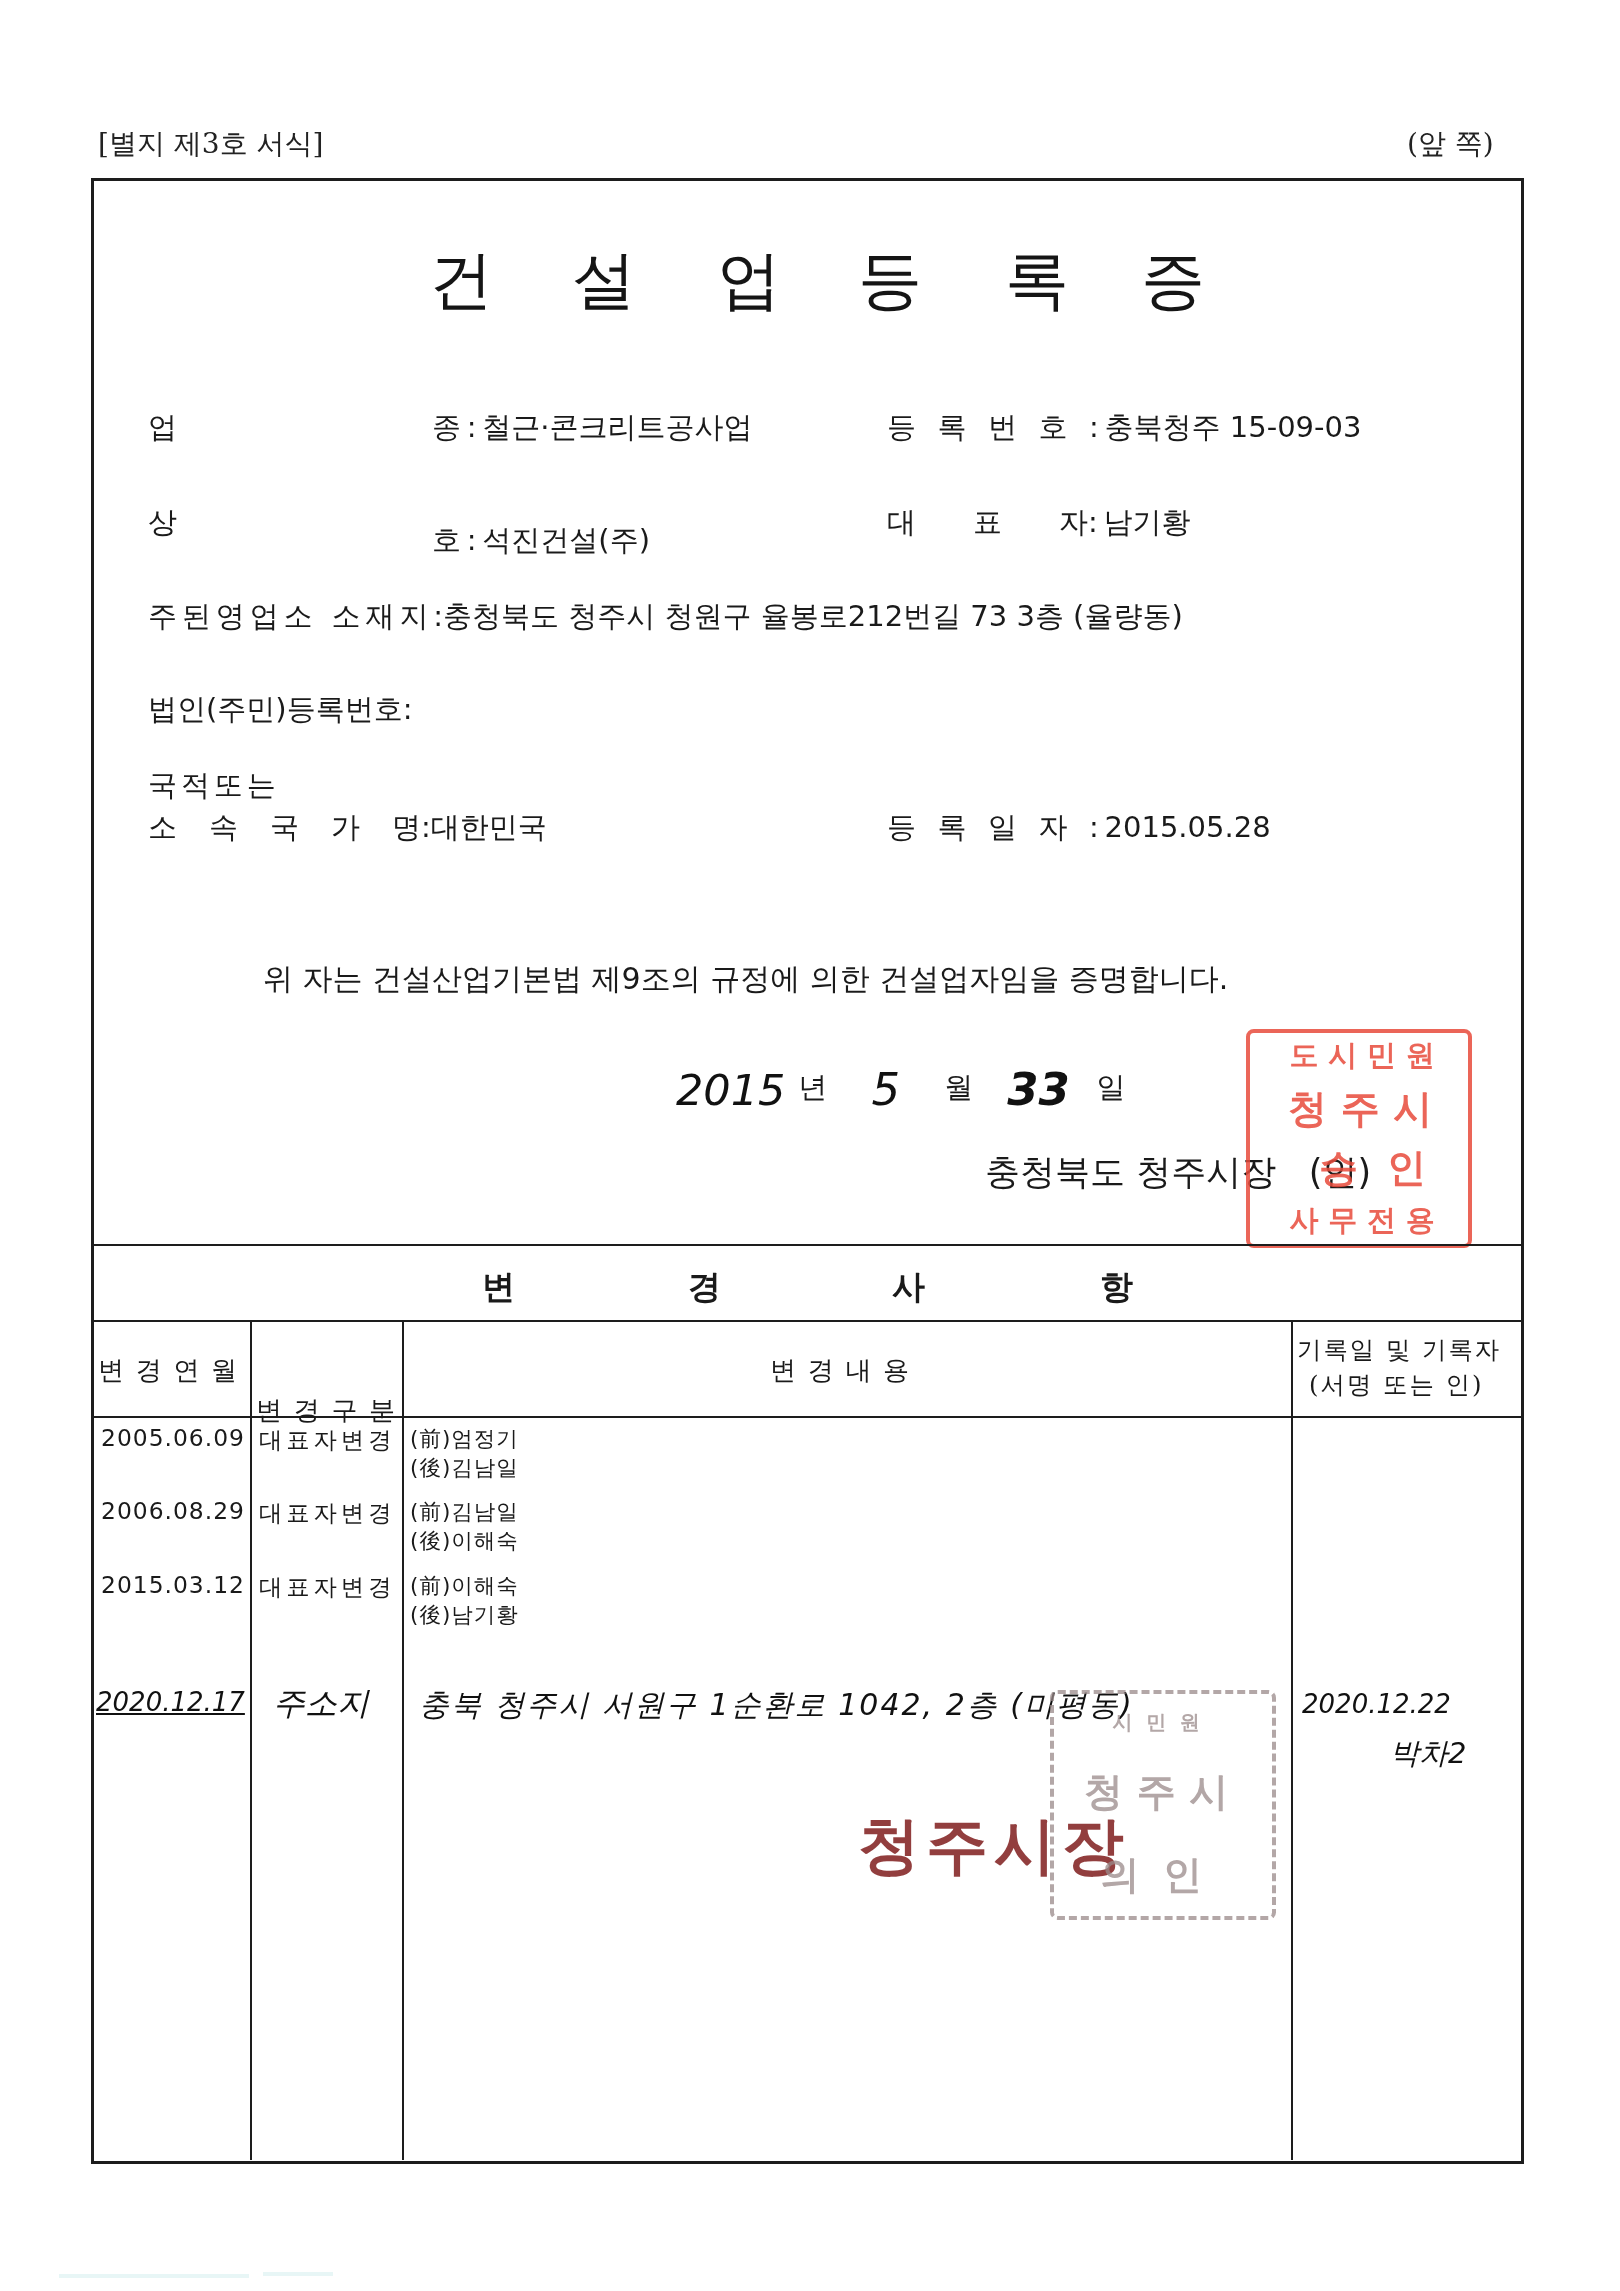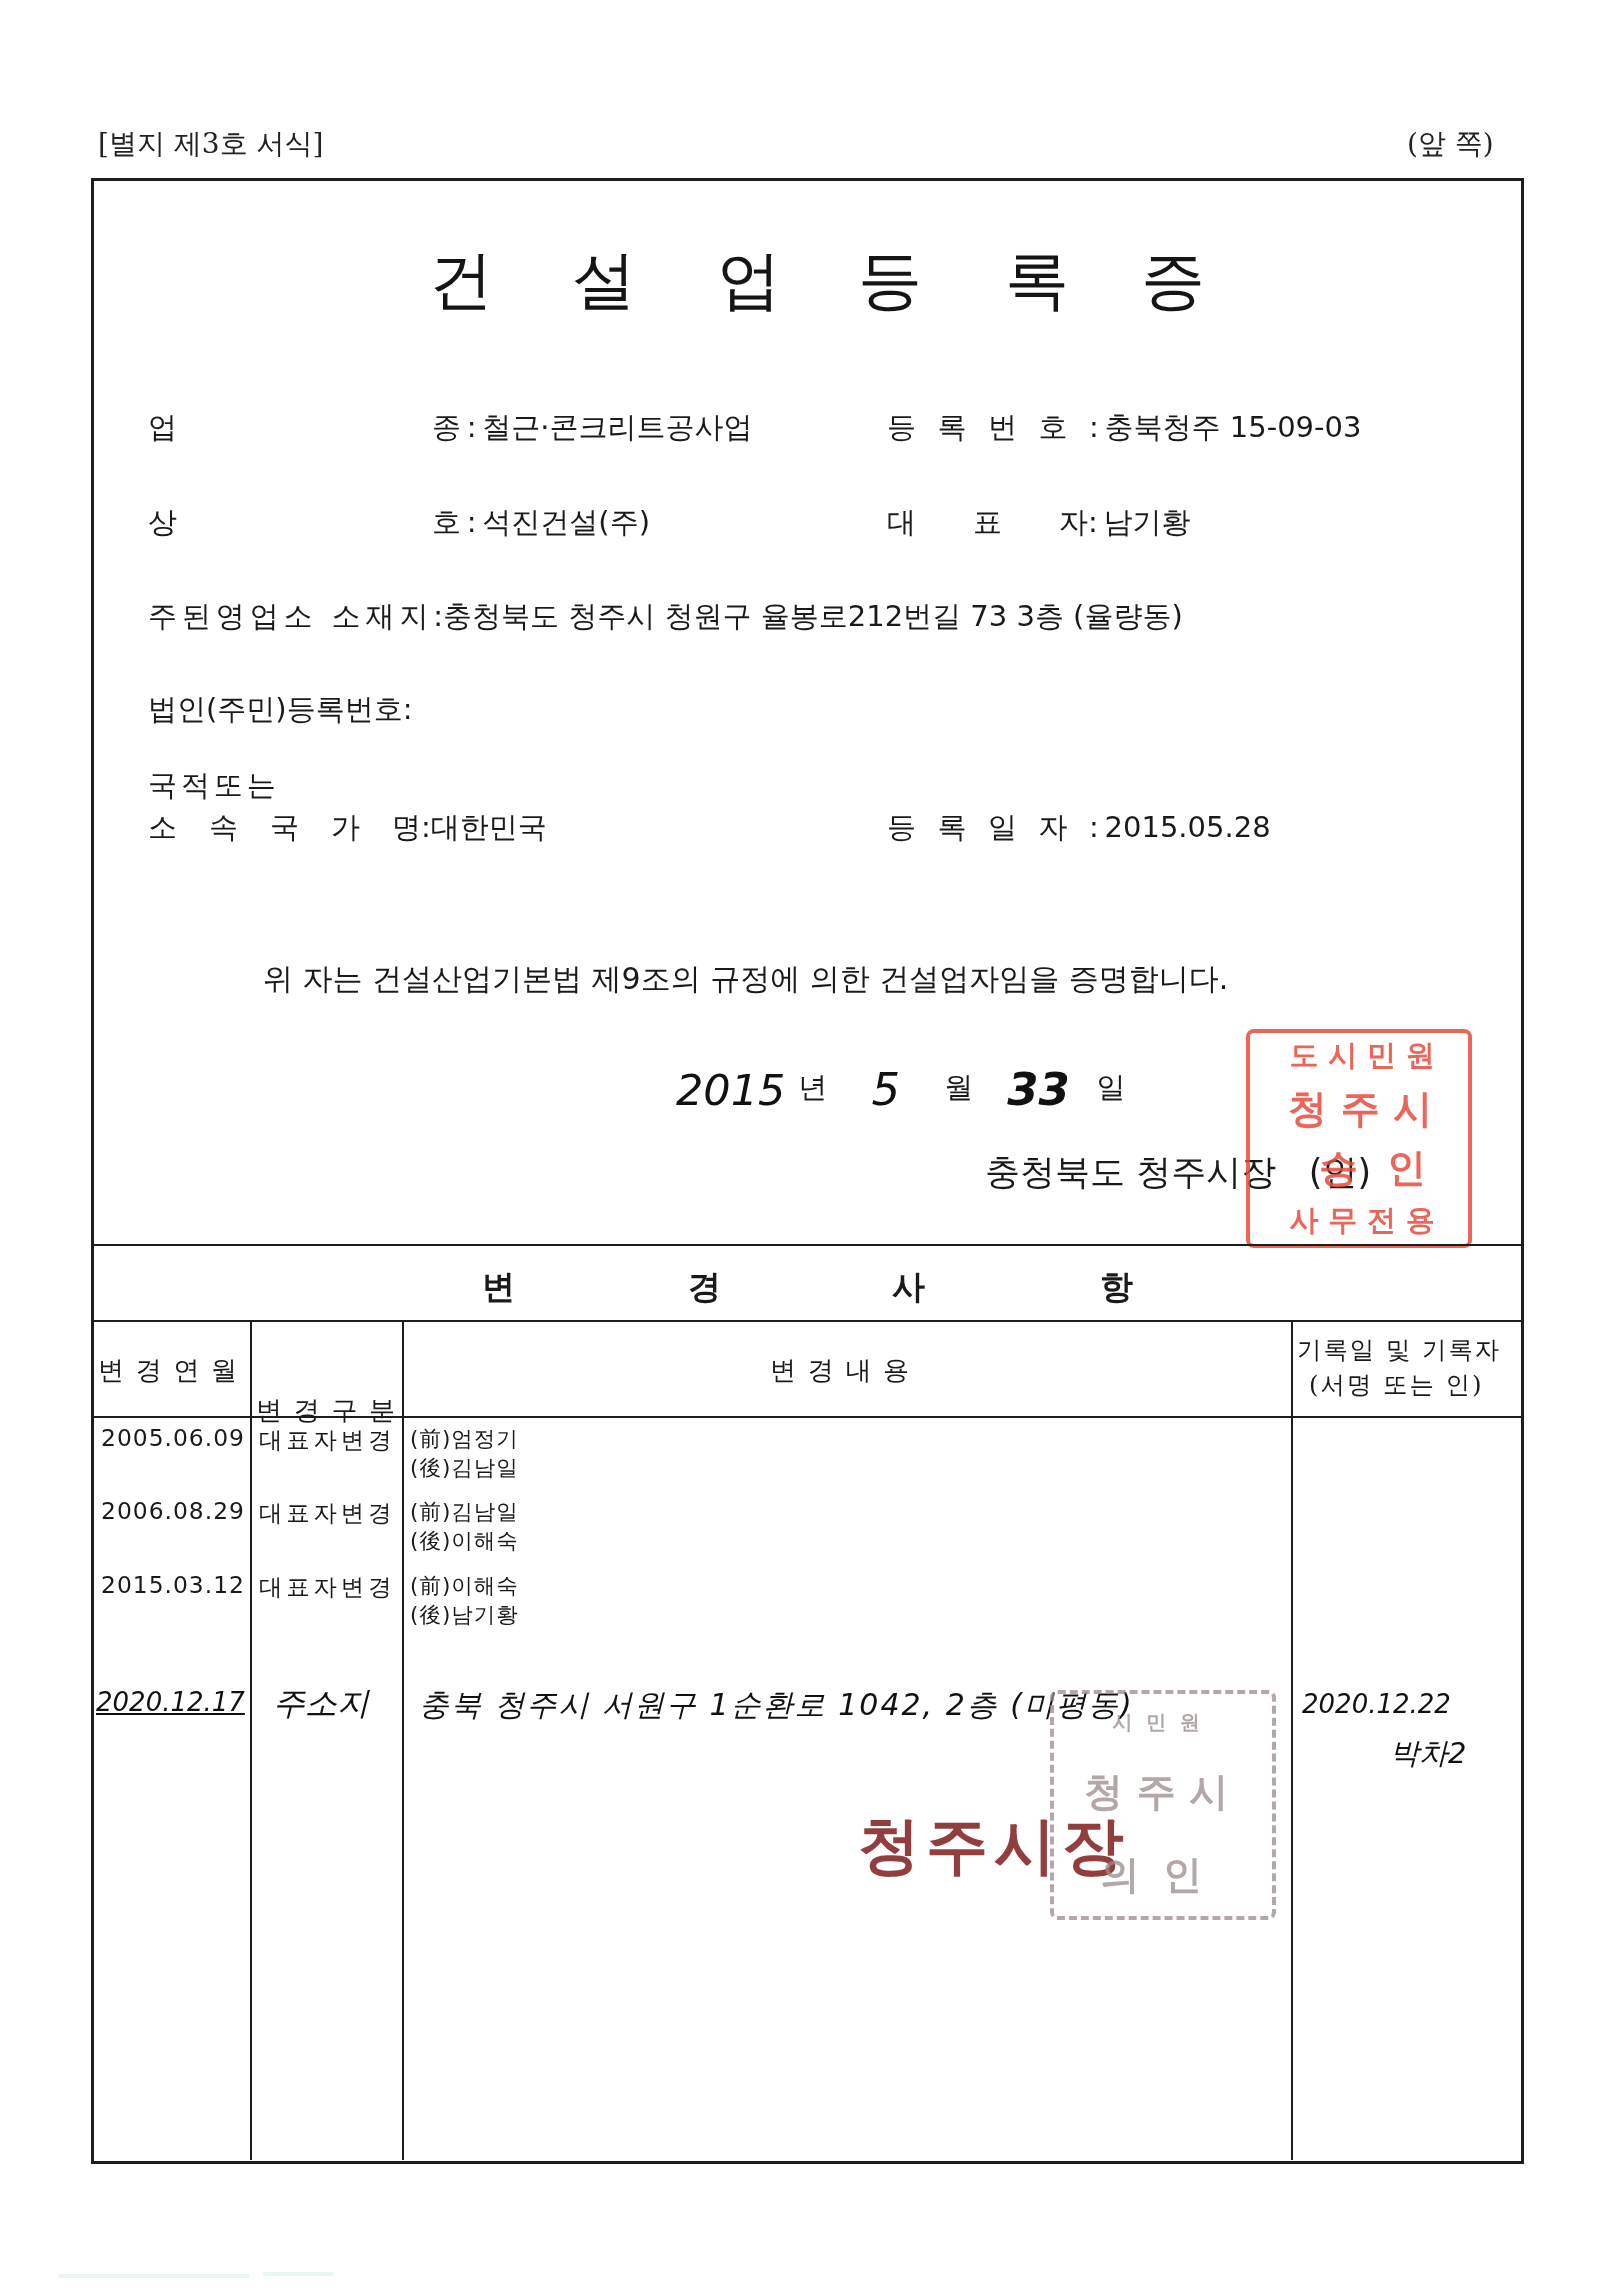--- a/index.html
+++ b/index.html
@@ -44,21 +44,21 @@
 
 <div class="abs field" style="left:148px; top:408px;">업</div>
 <div class="abs field" style="left:432px; top:408px;">
   <span>종</span><span> : </span><span>철근·콘크리트공사업</span>
 </div>
 <div class="abs field" style="left:887px; top:408px;">
   <span class="spaced">등록번호</span><span>: </span><span>충북청주 15-09-03</span>
 </div>
 
 <div class="abs field" style="left:148px; top:503px;">상</div>
-<div class="abs field" style="left:432px; top:503px;">
+<div class="abs field" style="left:432px; top:521px;">
   <span>호</span><span> : </span><span>석진건설(주)</span>
 </div>
 <div class="abs field" style="left:887px; top:503px;">
   <span style="letter-spacing:57px;">대표자</span><span style="margin-left:-57px;">: </span><span>남기황</span>
 </div>
 
 <div class="abs field" style="left:148px; top:597px;">
   <span style="letter-spacing:4.9px;">주된영업소 소재지</span><span>:</span><span>충청북도 청주시 청원구 율봉로212번길 73 3층 (율량동)</span>
 </div>
 

